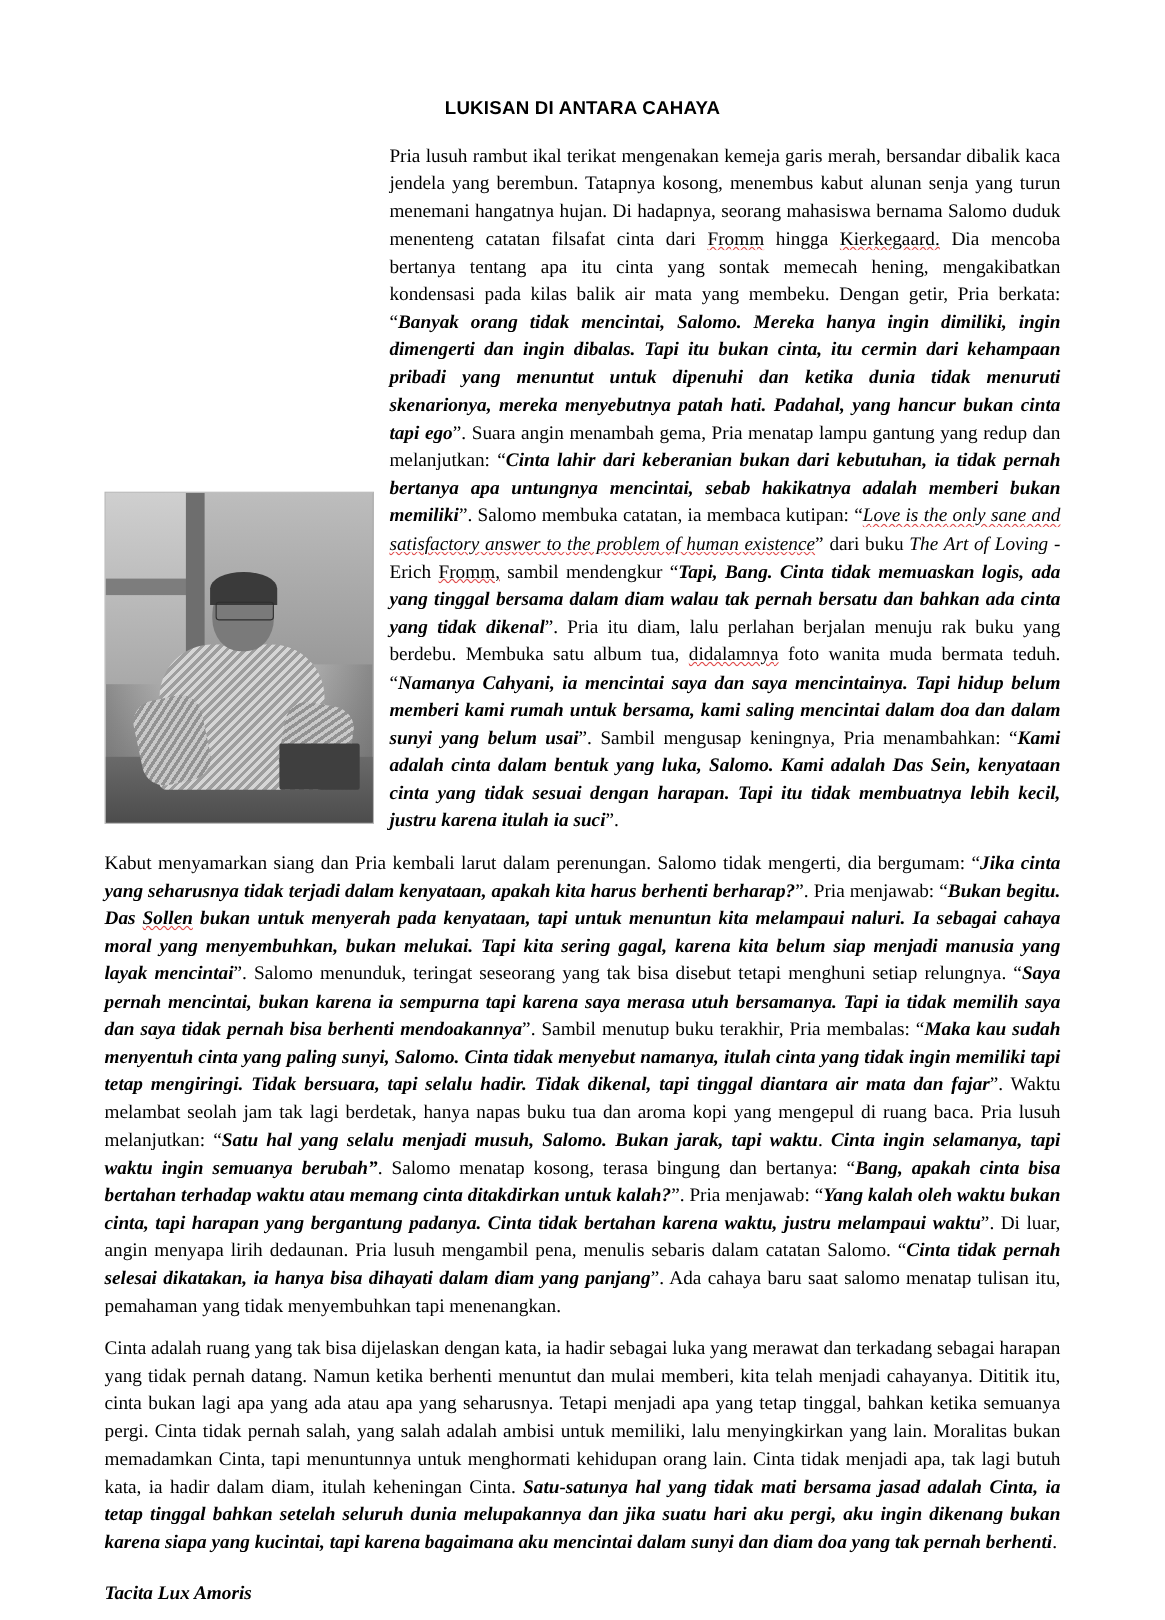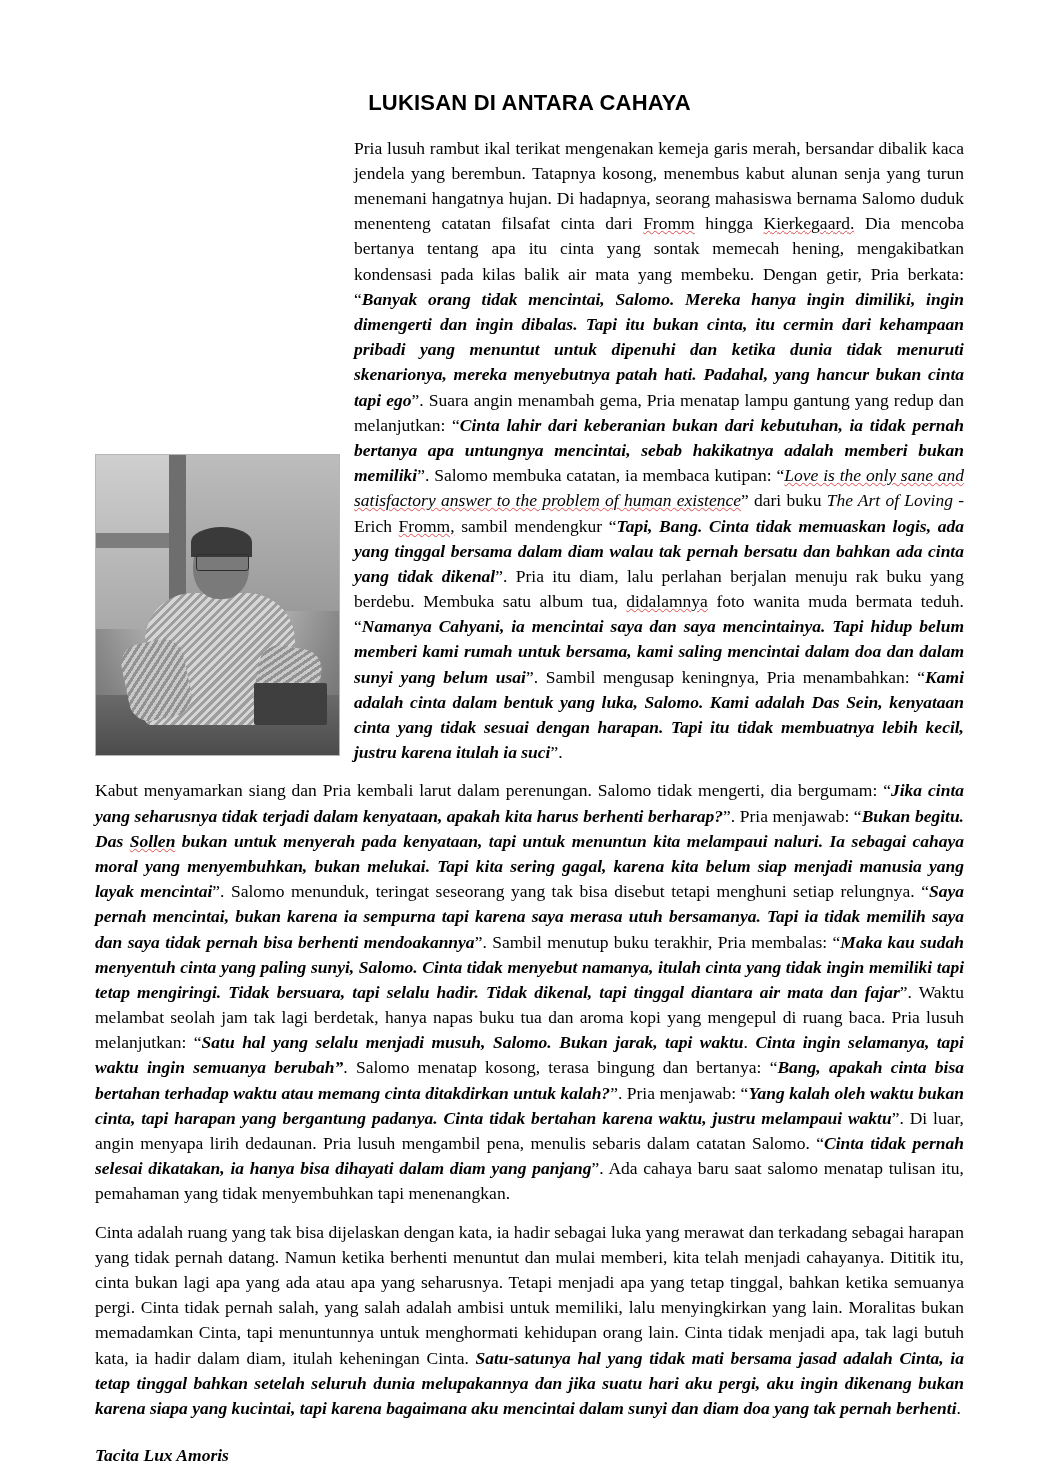--- a/index.html
+++ b/index.html
@@ -20,21 +20,21 @@
     padding: 88px 95px 40px 95px;
     position: relative;
   }
   .title-block {
     text-align: center;
     margin-bottom: 18px;
   }
   .doc-title {
     font-family: "Liberation Sans", sans-serif;
     font-weight: bold;
-    font-size: 22px;
+    font-size: 17px;
     letter-spacing: 0.2px;
     line-height: 1.35;
   }
   .doc-subtitle {
     font-family: "Liberation Sans", sans-serif;
     font-weight: bold;
     font-style: italic;
     font-size: 17px;
     line-height: 1.35;
   }

